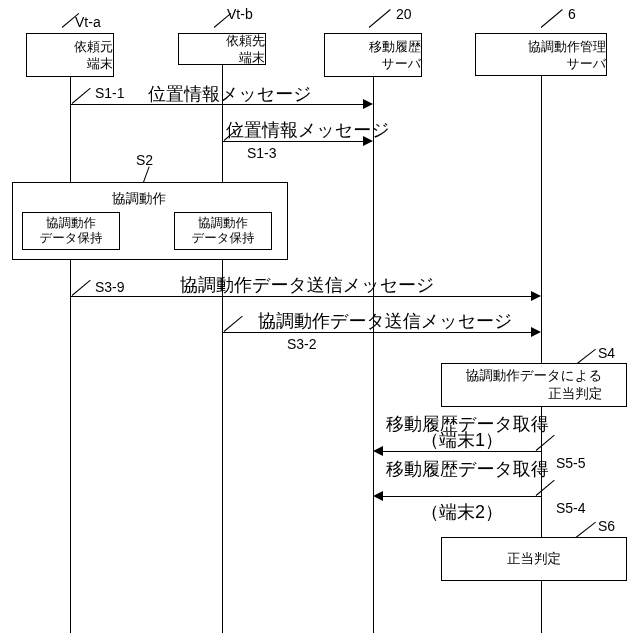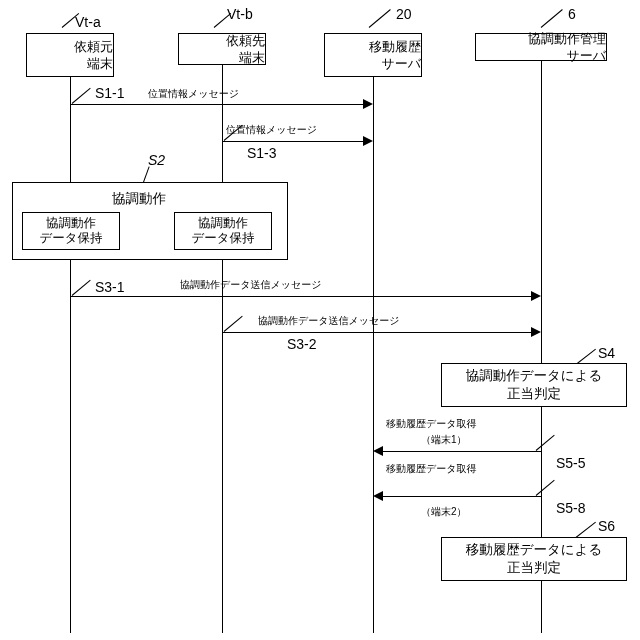--- a/index.html
+++ b/index.html
@@ -61,21 +61,21 @@
   }
   .arrow-l {
     position: absolute;
     width: 0; height: 0;
     border-top: 5px solid transparent;
     border-bottom: 5px solid transparent;
     border-right: 10px solid #000;
   }
   .msg-label {
     position: absolute;
-    font-size: 10px;
+    font-size: 18px;
     white-space: nowrap;
     text-align: center;
     line-height: 16px;
     background: transparent;
   }
   .step-label {
     position: absolute;
     font-size: 14px;
     white-space: nowrap;
   }
@@ -152,92 +152,91 @@
   <div class="actor-box" style="left:178px; top:33px; width:88px; height:32px;">
     <div>依頼先</div>
     <div>端末</div>
   </div>
 
   <div class="actor-box" style="left:324px; top:33px; width:98px; height:44px;">
     <div>移動履歴</div>
     <div>サーバ</div>
   </div>
 
-  <div class="actor-box" style="left:475px; top:33px; width:132px; height:28px;">
+  <div class="actor-box" style="left:475px; top:33px; width:132px; height:43px;">
     <div>協調動作管理</div>
     <div>サーバ</div>
   </div>
 
   <div class="msg-label" style="left:148px; top:86px;">位置情報メッセージ</div>
   <div class="msg-line" style="left:70px; top:104px; width:295px;"></div>
   <div class="arrow-r" style="left:363px; top:99px;"></div>
   <div class="tick" style="left:72px; top:103px; width:24px; transform:rotate(-40deg);"></div>
   <div class="step-label" style="left:95px; top:85px;">S1-1</div>
 
   <div class="msg-label" style="left:226px; top:122px;">位置情報メッセージ</div>
   <div class="msg-line" style="left:222px; top:141px; width:143px;"></div>
   <div class="arrow-r" style="left:363px; top:136px;"></div>
   <div class="tick" style="left:224px; top:140px; width:24px; transform:rotate(-40deg);"></div>
   <div class="step-label" style="left:247px; top:145px;">S1-3</div>
 
-  <div class="step-label" style="left:148px; top:152px;font-style:italic;">S2</div>
+  <div class="step-label" style="left:136px; top:152px;">S2</div>
   <div class="tick" style="left:143px; top:183px; width:18px; transform:rotate(-70deg);"></div>
 
   <div class="frame-box" style="left:12px; top:182px; width:276px; height:78px;"></div>
   <div class="frame-title" style="left:112px; top:190px;">協調動作</div>
 
   <div class="small-box" style="left:22px; top:212px; width:98px; height:38px;">
     <div>協調動作</div>
     <div>データ保持</div>
   </div>
 
   <div class="small-box" style="left:174px; top:212px; width:98px; height:38px;">
     <div>協調動作</div>
     <div>データ保持</div>
   </div>
 
   <div class="msg-label" style="left:180px; top:277px;">協調動作データ送信メッセージ</div>
   <div class="msg-line" style="left:70px; top:296px; width:463px;"></div>
   <div class="arrow-r" style="left:531px; top:291px;"></div>
   <div class="tick" style="left:72px; top:295px; width:24px; transform:rotate(-40deg);"></div>
-  <div class="step-label" style="left:95px; top:279px;">S3-1</div>
+  <div class="step-label" style="left:95px; top:279px;">S3-9</div>
 
   <div class="msg-label" style="left:258px; top:313px;">協調動作データ送信メッセージ</div>
   <div class="msg-line" style="left:222px; top:332px; width:311px;"></div>
   <div class="arrow-r" style="left:531px; top:327px;"></div>
   <div class="tick" style="left:224px; top:331px; width:24px; transform:rotate(-40deg);"></div>
   <div class="step-label" style="left:247px; top:336px;margin-left:40px;">S3-2</div>
 
   <div class="step-label" style="left:598px; top:345px;">S4</div>
   <div class="tick" style="left:572px; top:367px; width:30px; transform:rotate(-38deg);"></div>
 
-  <div class="proc-box" style="left:441px; top:363px; width:186px; height:44px;">
+  <div class="proc-box" style="left:441px; top:363px; width:186px; height:44px;text-align:right;">
     <div>
       <div>協調動作データによる</div>
       <div>正当判定</div>
     </div>
   </div>
 
   <div class="msg-label" style="left:386px; top:416px;">移動履歴データ取得</div>
   <div class="msg-label" style="left:421px; top:432px;">（端末1）</div>
   <div class="msg-line" style="left:383px; top:451px; width:158px;"></div>
   <div class="arrow-l" style="left:373px; top:446px;"></div>
   <div class="tick" style="left:536px; top:450px; width:24px; transform:rotate(-40deg);"></div>
   <div class="step-label" style="left:556px; top:455px;">S5-5</div>
 
   <div class="msg-label" style="left:386px; top:461px;">移動履歴データ取得</div>
   <div class="msg-label" style="left:421px; top:504px;">（端末2）</div>
   <div class="msg-line" style="left:383px; top:496px; width:158px;"></div>
   <div class="arrow-l" style="left:373px; top:491px;"></div>
   <div class="tick" style="left:536px; top:495px; width:24px; transform:rotate(-40deg);"></div>
-  <div class="step-label" style="left:556px; top:500px;">S5-8</div>
+  <div class="step-label" style="left:556px; top:500px;">S5-4</div>
 
   <div class="step-label" style="left:598px; top:518px;">S6</div>
   <div class="tick" style="left:572px; top:540px; width:30px; transform:rotate(-38deg);"></div>
 
   <div class="proc-box" style="left:441px; top:537px; width:186px; height:44px;">
     <div>
-      <div>移動履歴データによる</div>
       <div>正当判定</div>
     </div>
   </div>
 
 </div>
 
 </body></html>

